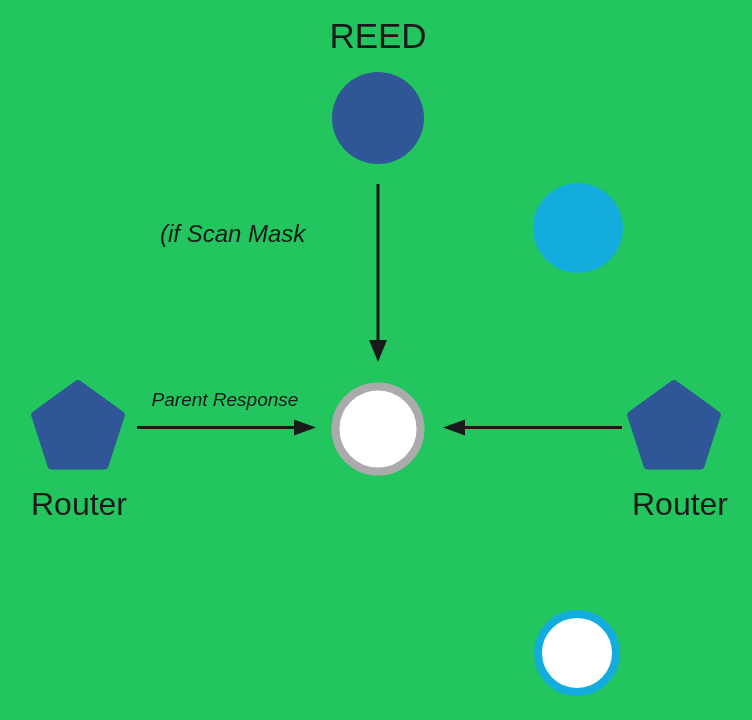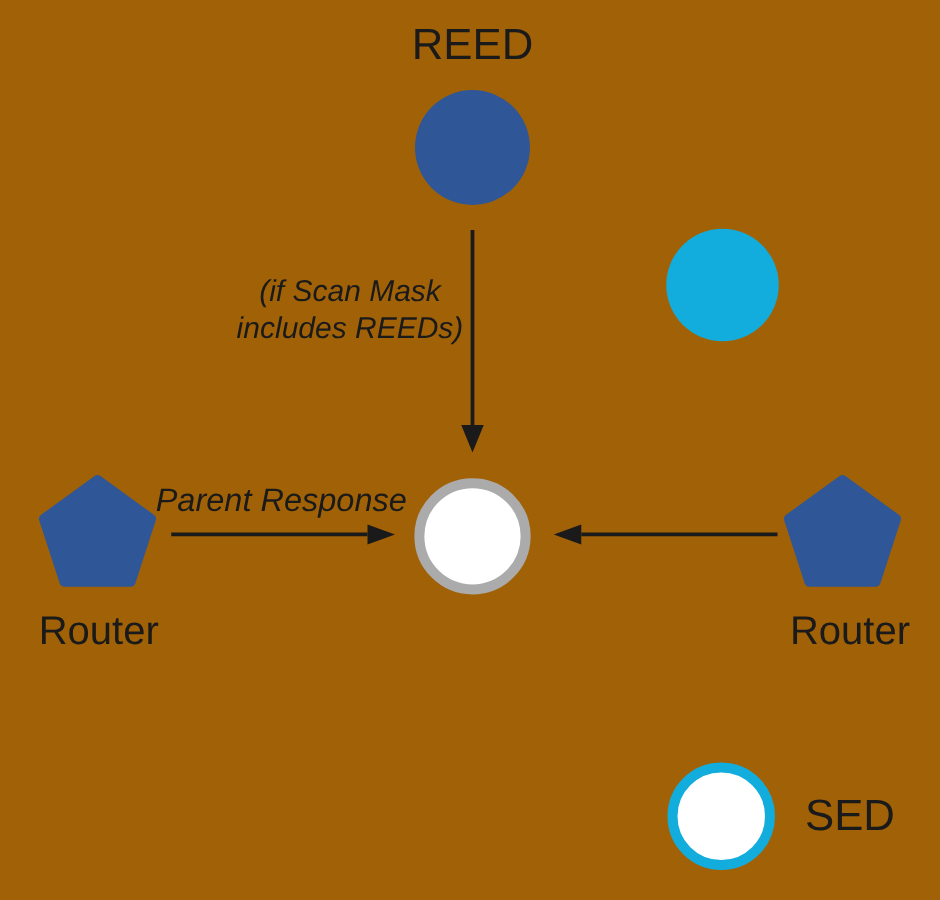--- a/index.html
+++ b/index.html
@@ -4,21 +4,21 @@
 <style>
   html, body {
     margin: 0;
     padding: 0;
     background: #ffffff;
   }
   .canvas {
     position: relative;
     width: 752px;
     height: 720px;
-    background: #a16207;
+    background: #22c55e;
     overflow: hidden;
     font-family: "Liberation Sans", "DejaVu Sans", sans-serif;
     color: #1a1a1a;
   }
   .shapes-layer {
     position: absolute;
     left: 0;
     top: 0;
     width: 752px;
     height: 720px;
@@ -36,24 +36,24 @@
   .router-label {
     font-size: 32px;
     line-height: 48px;
     font-weight: 400;
   }
   .annotation {
     font-size: 24px;
     line-height: 29px;
     font-style: italic;
     font-weight: 400;
-    text-align: center;
+    text-align: left;
   }
   .annotation-parent {
-    font-size: 26px;
+    font-size: 19px;
     line-height: 28px;
     font-style: italic;
     font-weight: 400;
     text-align: center;
   }
   .center-label { text-align: center; }
 
   
   .arrow-line { stroke-width: 3; fill: none; }
   .arrow-head { stroke: none; }
@@ -95,22 +95,20 @@
     </g>
   </svg>
 
   <div class="label node-label center-label" style="left:315px; top:16px; width:126px;" data-bind="diagram.nodes.reed.label">REED</div>
 
 
   <div class="label router-label center-label" style="left:19px; top:480px; width:120px;" data-bind="diagram.nodes.router_left.label">Router</div>
 
   <div class="label router-label center-label" style="left:620px; top:480px; width:120px;" data-bind="diagram.nodes.router_right.label">Router</div>
 
-  <div class="label node-label" style="left:644px; top:633px;" data-bind="diagram.nodes.sed.label">SED</div>
 
   <div class="label annotation" style="left:160px; top:219px; width:240px;">
     <div data-bind="diagram.annotations.scan_mask_line1">(if Scan Mask</div>
-    <div data-bind="diagram.annotations.scan_mask_line2">includes REEDs)</div>
   </div>
 
   <div class="label annotation-parent" style="left:120px; top:386px; width:210px;" data-bind="diagram.annotations.parent_response">Parent Response</div>
 
 </div>
 
 </body></html>

